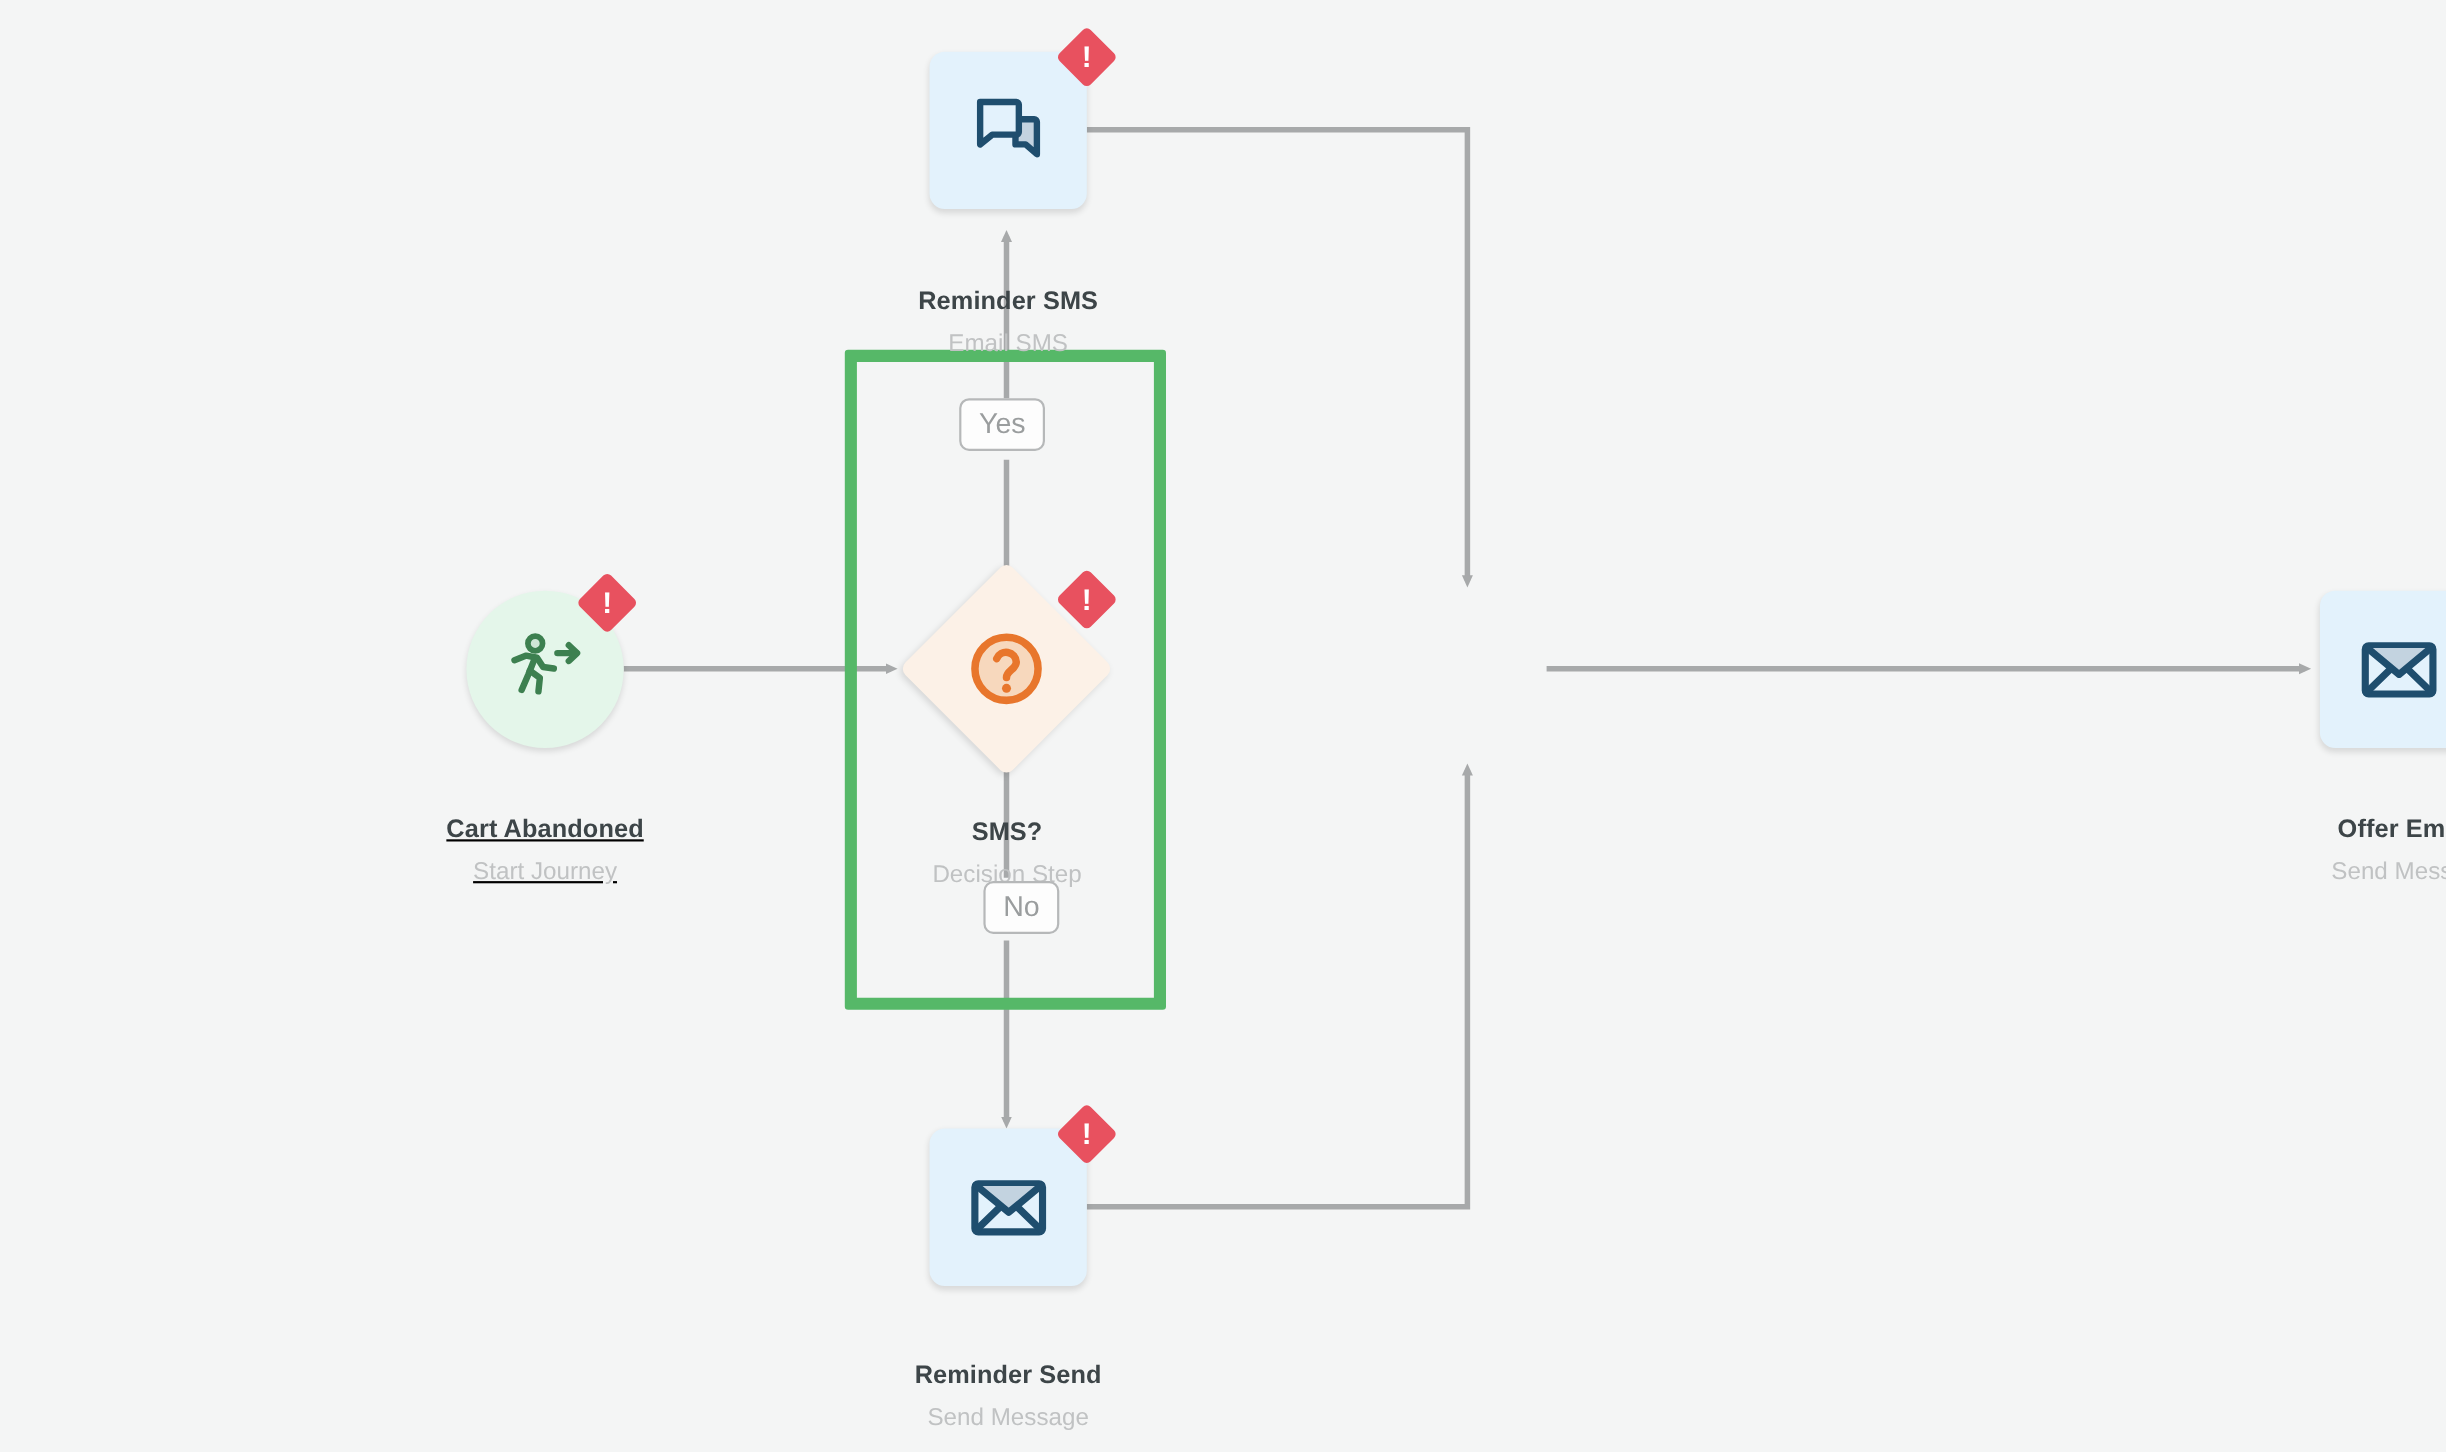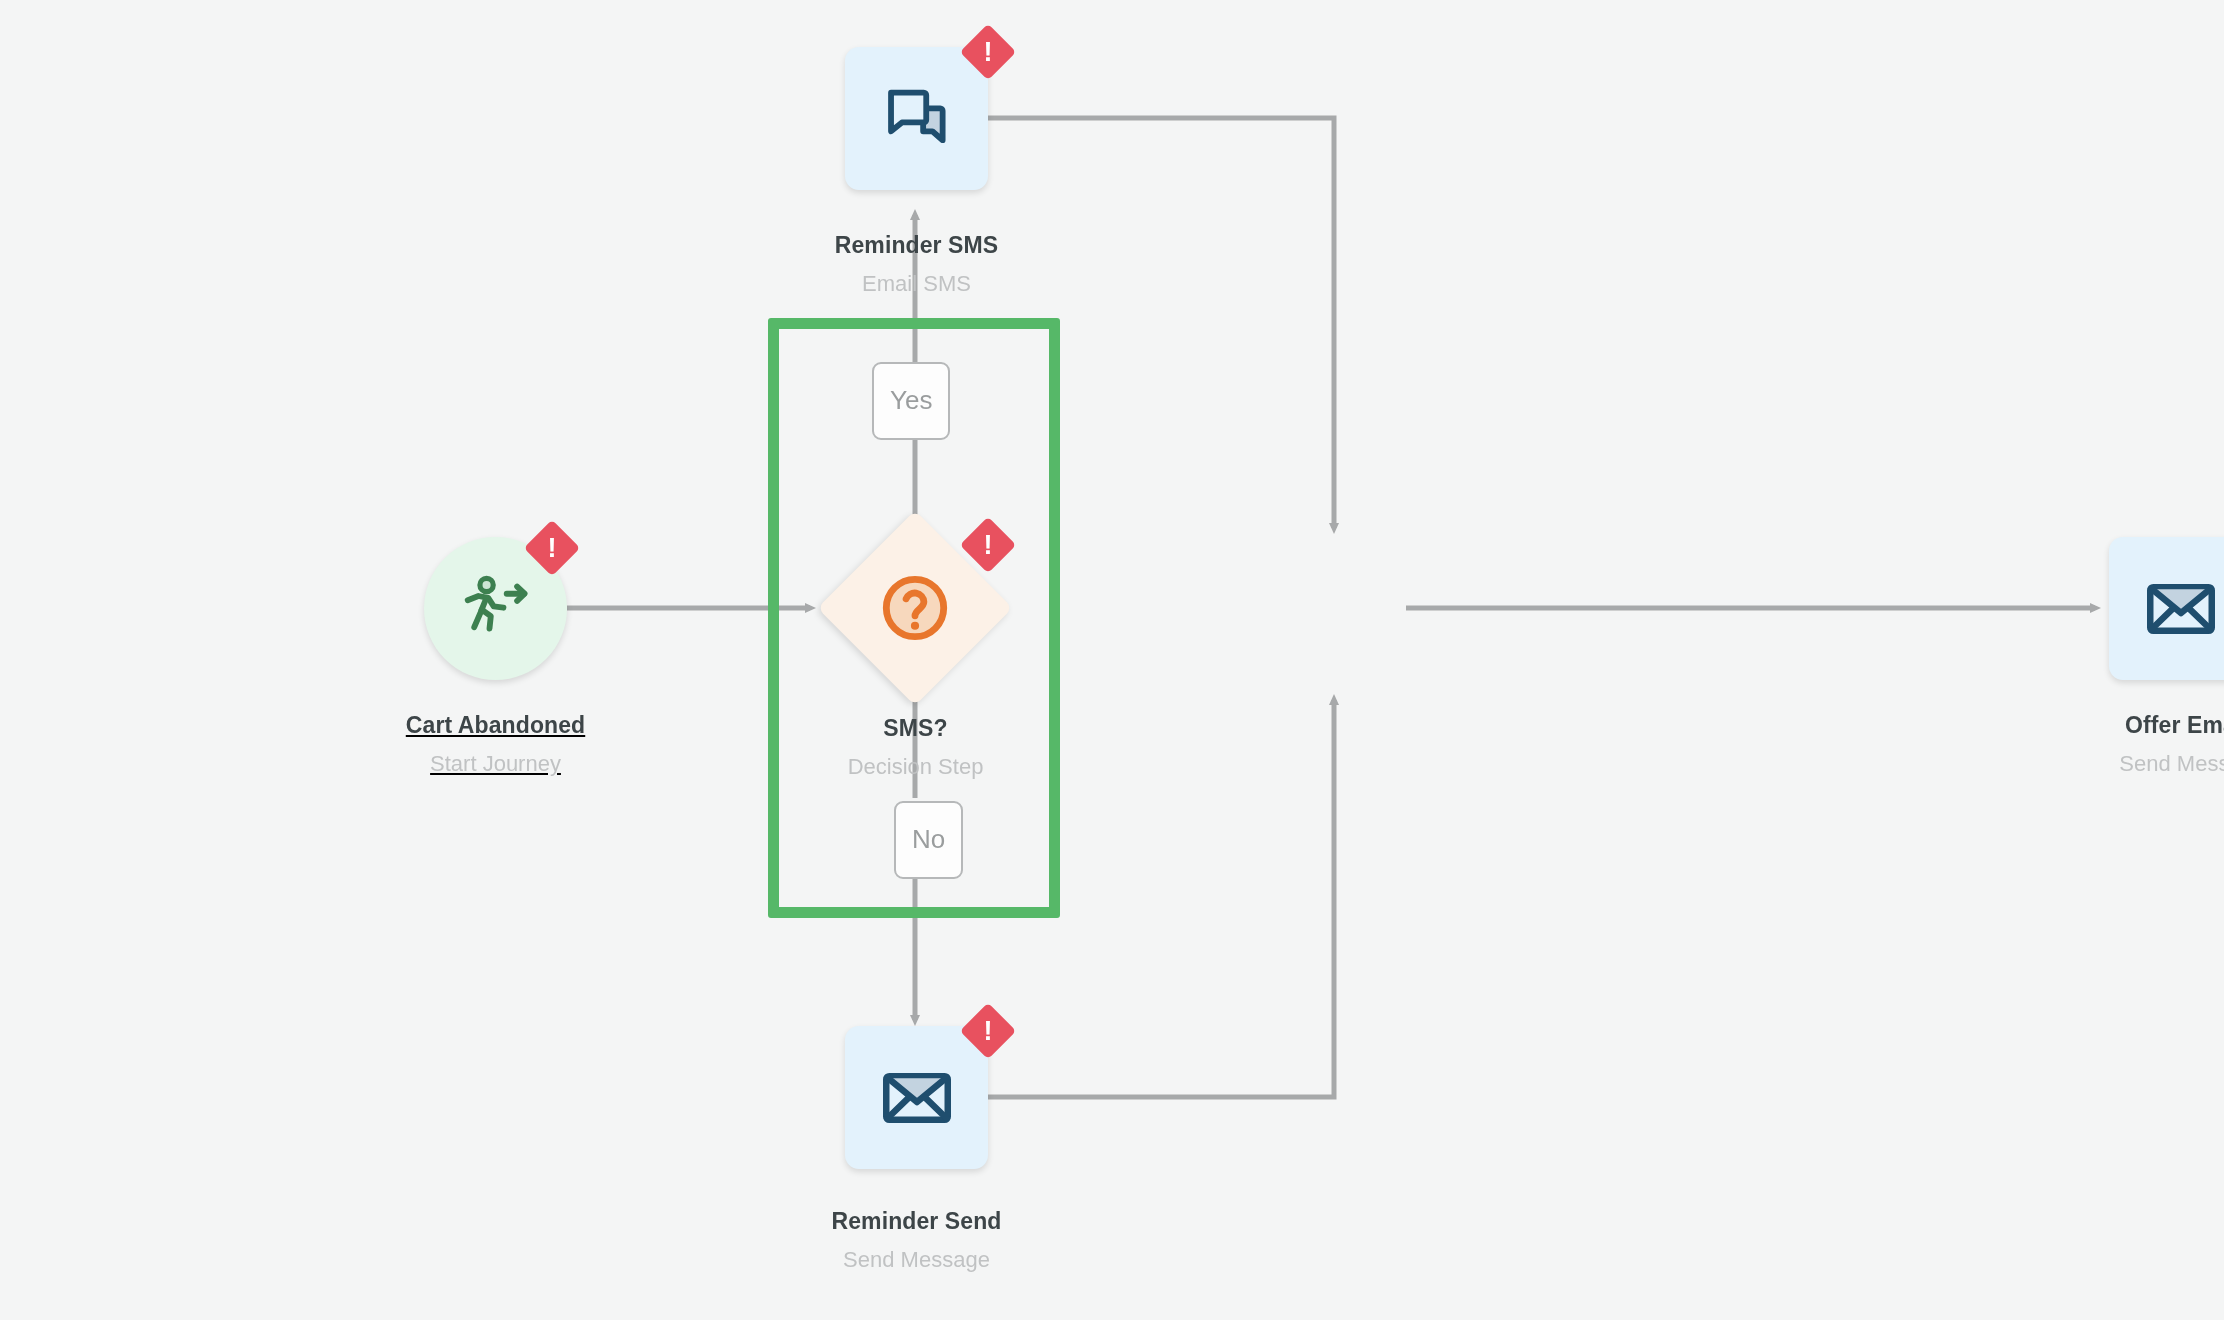--- a/index.html
+++ b/index.html
@@ -70,34 +70,35 @@
   .node-label {
     position:absolute;
     text-align:center;
     white-space:nowrap;
   }
   .node-title {
     font-size:23px;
     font-weight:bold;
     color:#3d4548;
     letter-spacing:.1px;
+    margin-top:28px;
   }
   .node-sub {
     font-size:22px;
     color:#c0c2c3;
     margin-top:12px;
   }
 
   
   .branch-pill {
     position:absolute;
     background:#fdfdfd;
     border:2px solid #b6b8b9;
     border-radius:9px;
-    padding:22px 16px;
+    padding:7px 16px;
     font-size:26px;
     color:#9a9d9e;
     line-height:1.15;
   }
 
   
   .selection-box {
     position:absolute;
     border:11px solid #56b868;
     border-radius:3px;

